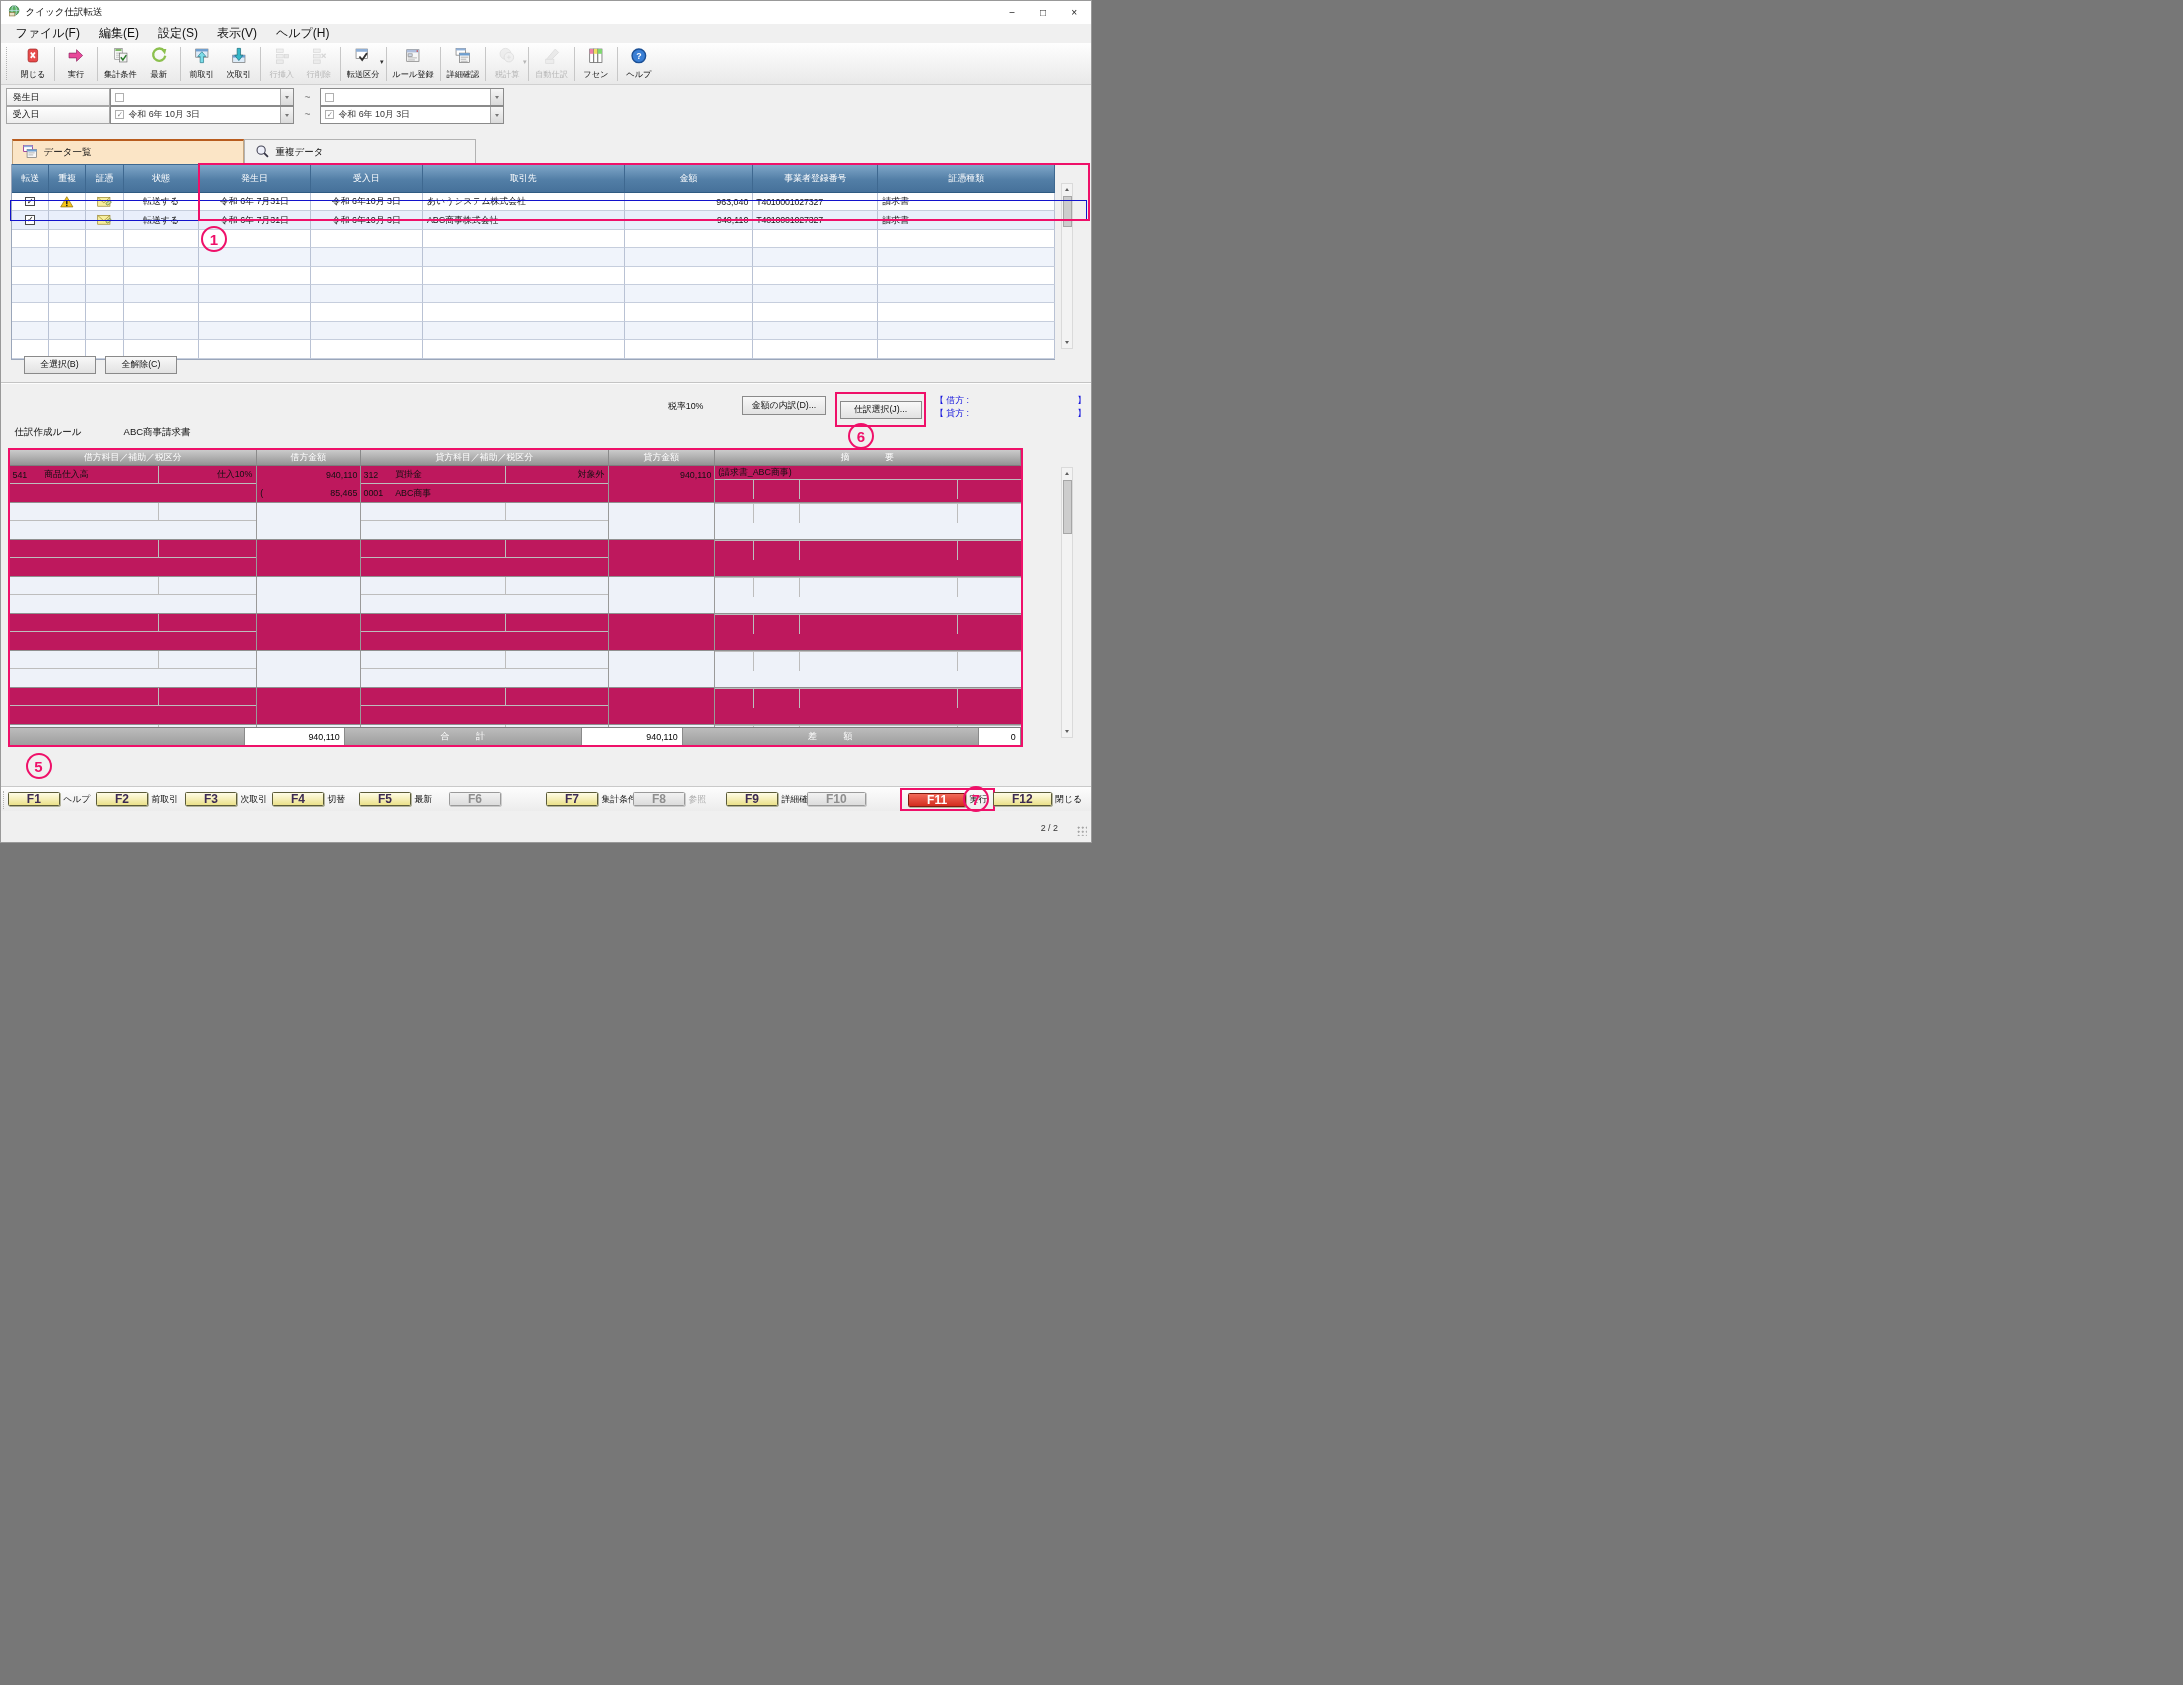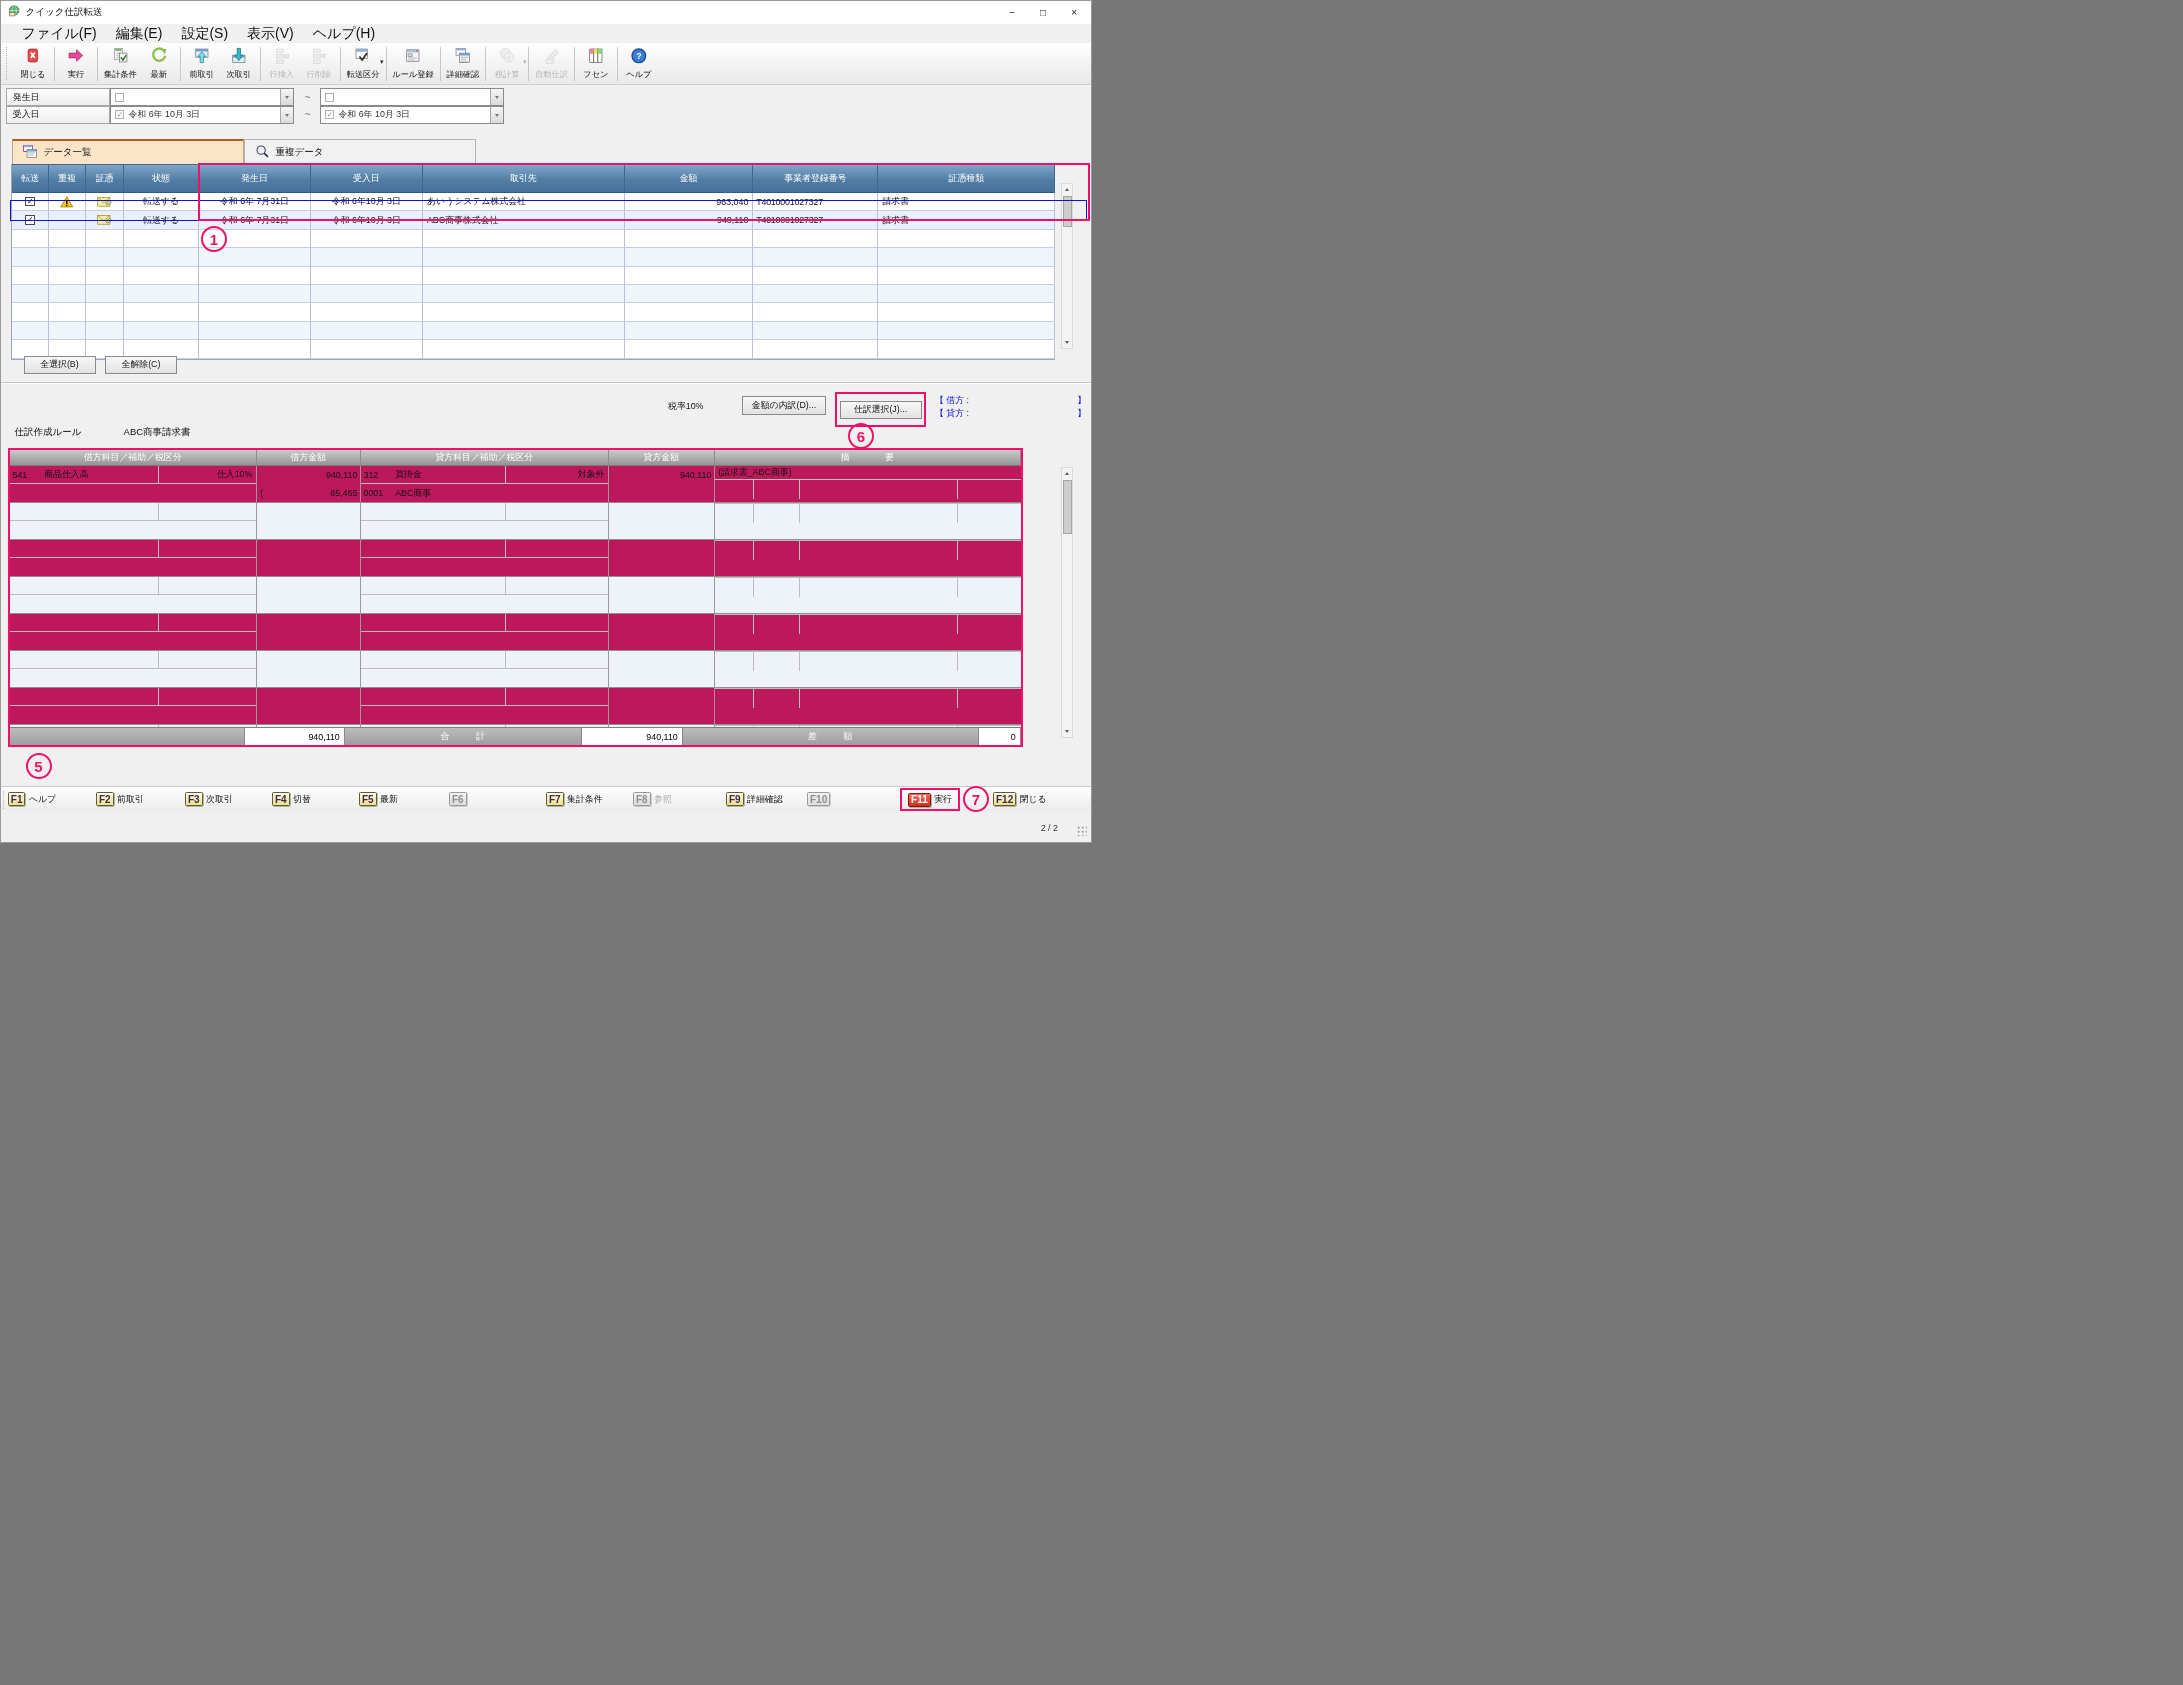--- a/index.html
+++ b/index.html
@@ -8,21 +8,21 @@
     font-family:"Liberation Sans","DejaVu Sans",sans-serif;color:#111;border:0.7px solid #999}
   :root{--pink:#EF1069;--selblue:#1212CC}
 
   
   .titlebar{position:absolute;left:0;top:0;width:100%;height:23px;background:#fff;display:flex;align-items:center;padding:0 1.4px 0 6.8px}
   .wtitle{font-size:9.5px;margin-left:5.4px}
   .wctrls{margin-left:auto;display:flex}
   .wbtn{width:31px;height:22.5px;display:flex;align-items:center;justify-content:center;font-size:10.2px;color:#222}
 
   
-  .menubar{position:absolute;left:0;top:23px;width:100%;height:19px;background:#f0f0f0;display:flex;align-items:center;padding-left:11px;font-size:14px}
+  .menubar{position:absolute;left:0;top:23px;width:100%;height:19px;background:#f0f0f0;display:flex;align-items:center;padding-left:5px;font-size:12px}
   .mitem{padding:0 9.5px;height:100%;display:flex;align-items:center}
 
   
   .toolbar{position:absolute;left:0;top:42px;width:100%;height:42px;background:linear-gradient(#fefefe,#e9e9e9);
     border-bottom:0.7px solid #d0d0d0;display:flex;align-items:center;padding-left:5.4px}
   .tgrip{width:2.7px;height:33px;border-left:1.4px dotted #b3b3b3;margin-right:5.4px}
   .tbtn{display:flex;flex-direction:column;align-items:center;justify-content:center;min-width:37px;height:39px;padding:1.4px 3.4px;font-size:8.2px;position:relative}
   .tbtn .tlabel{margin-top:1.4px;white-space:nowrap}
   .tbtn.disabled{color:#b6b6b6}
   .tbtn.disabled svg{opacity:.35;filter:grayscale(1)}
@@ -119,22 +119,22 @@
   .ltc{font-size:8.9px;display:flex;align-items:center;overflow:hidden}
   .ltc.gray{background:linear-gradient(#bcbcbc,#9e9e9e);color:#fff;justify-content:center;border-right:0.7px solid #8a8a8a}
   .ltc.white{background:#fff;color:#000;justify-content:flex-end;padding-right:4.1px;border-right:0.7px solid #8a8a8a}
   .tw0{width:247px}.tw1{width:104px}.tw2{width:248px}.tw3{width:106px}.tw4{width:310px}.tw5{width:44px}
 
   
   .fkeybar{position:absolute;left:0;top:785px;width:100%;height:26px;background:linear-gradient(#fdfdfd,#ececec);
     border-top:0.7px solid #c9c9c9;border-bottom:0.7px solid #d8d8d8}
   .fgrip{position:absolute;left:2px;top:4.1px;width:2.7px;height:17.7px;border-left:1.4px dotted #b3b3b3}
   .fk{position:absolute;top:5.4px;display:flex;align-items:center;gap:3.4px;font-size:8.9px}
-  .fkkey{min-width:17.7px;height:13.6px;padding:0 2px;background:linear-gradient(#fffce6,#ebe18a);border:0.7px solid #5c5c38;border-radius:1.4px;
-    color:#3c2a52;font-weight:bold;font-size:10px;display:flex;align-items:center;justify-content:center;box-shadow:0.7px 0.7px 0 #9d9d7d}
+  .fkkey{min-width:17.7px;height:13.6px;padding:0 18px;background:linear-gradient(#fffce6,#ebe18a);border:0.7px solid #5c5c38;border-radius:1.4px;
+    color:#3c2a52;font-weight:bold;font-size:12px;display:flex;align-items:center;justify-content:center;box-shadow:0.7px 0.7px 0 #9d9d7d}
   .fk.disabled{color:#aaa}
   .fk.disabled .fkkey{background:linear-gradient(#f2f2f2,#dcdcdc);border-color:#9a9a9a;color:#8e8e8e;box-shadow:0.7px 0.7px 0 #bdbdbd}
   .fk11box{position:absolute;left:899px;top:1.4px;height:23px;border:2px solid var(--pink);display:flex;align-items:center;gap:3.4px;padding:0 6.1px;font-size:8.9px;background:transparent}
   .fkkey.red{background:linear-gradient(#f26a5a,#d42c1e);border-color:#7d1a10;color:#fff}
 
   
   .statusbar{position:absolute;left:0;top:810px;width:100%;height:33px;background:#f0f0f0;font-size:8.9px;color:#333}
   .spage{position:absolute;right:33px;top:12.3px}
   .sgrip{position:absolute;right:4.1px;top:13.6px;width:11px;height:11px;
     background-image:radial-gradient(#9a9a9a 35%,transparent 40%);background-size:4.1px 4.1px;background-position:0.7px 0.7px}

